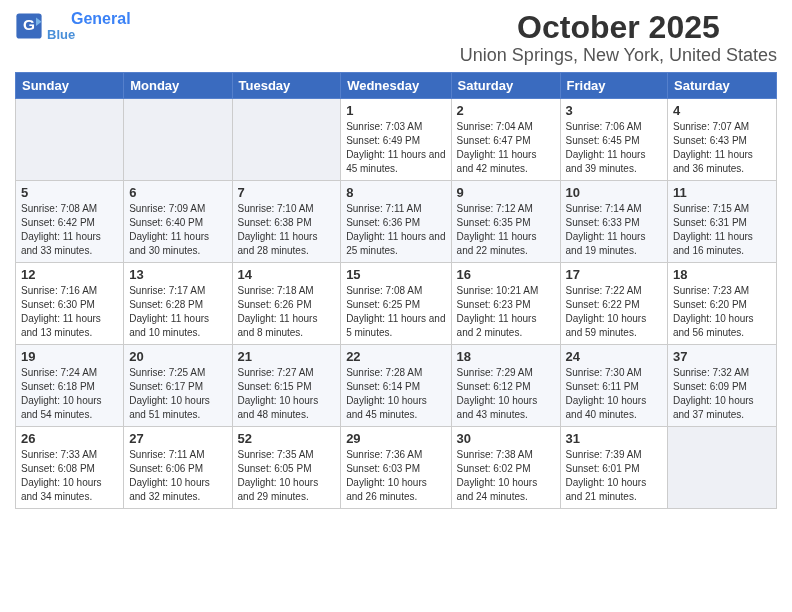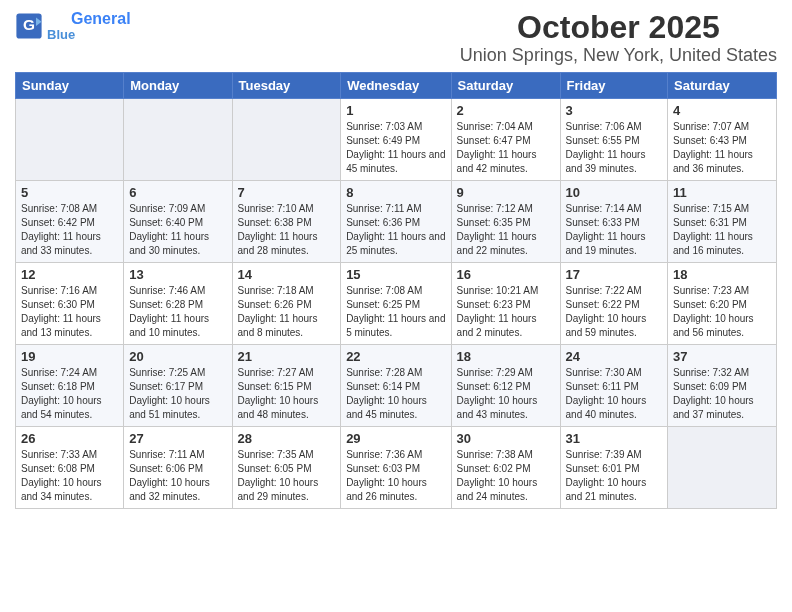--- a/index.html
+++ b/index.html
@@ -135,21 +135,21 @@
           <td>
             <span class="day-num">2</span>
             <div class="day-info">Sunrise: 7:04 AM
 Sunset: 6:47 PM
 Daylight: 11 hours
 and 42 minutes.</div>
           </td>
           <td>
             <span class="day-num">3</span>
             <div class="day-info">Sunrise: 7:06 AM
-Sunset: 6:55 PM
+Sunset: 6:45 PM
 Daylight: 11 hours
 and 39 minutes.</div>
           </td>
           <td>
             <span class="day-num">4</span>
             <div class="day-info">Sunrise: 7:07 AM
 Sunset: 6:43 PM
 Daylight: 11 hours
 and 36 minutes.</div>
           </td>
@@ -208,21 +208,21 @@
         <tr>
           <td>
             <span class="day-num">12</span>
             <div class="day-info">Sunrise: 7:16 AM
 Sunset: 6:30 PM
 Daylight: 11 hours
 and 13 minutes.</div>
           </td>
           <td>
             <span class="day-num">13</span>
-            <div class="day-info">Sunrise: 7:46 AM
+            <div class="day-info">Sunrise: 7:17 AM
 Sunset: 6:28 PM
 Daylight: 11 hours
 and 10 minutes.</div>
           </td>
           <td>
             <span class="day-num">14</span>
             <div class="day-info">Sunrise: 7:18 AM
 Sunset: 6:26 PM
 Daylight: 11 hours
 and 8 minutes.</div>
@@ -316,21 +316,21 @@
 and 34 minutes.</div>
           </td>
           <td>
             <span class="day-num">27</span>
             <div class="day-info">Sunrise: 7:11 AM
 Sunset: 6:06 PM
 Daylight: 10 hours
 and 32 minutes.</div>
           </td>
           <td>
-            <span class="day-num">28</span>
+            <span class="day-num">52</span>
             <div class="day-info">Sunrise: 7:35 AM
 Sunset: 6:05 PM
 Daylight: 10 hours
 and 29 minutes.</div>
           </td>
           <td>
             <span class="day-num">29</span>
             <div class="day-info">Sunrise: 7:36 AM
 Sunset: 6:03 PM
 Daylight: 10 hours

